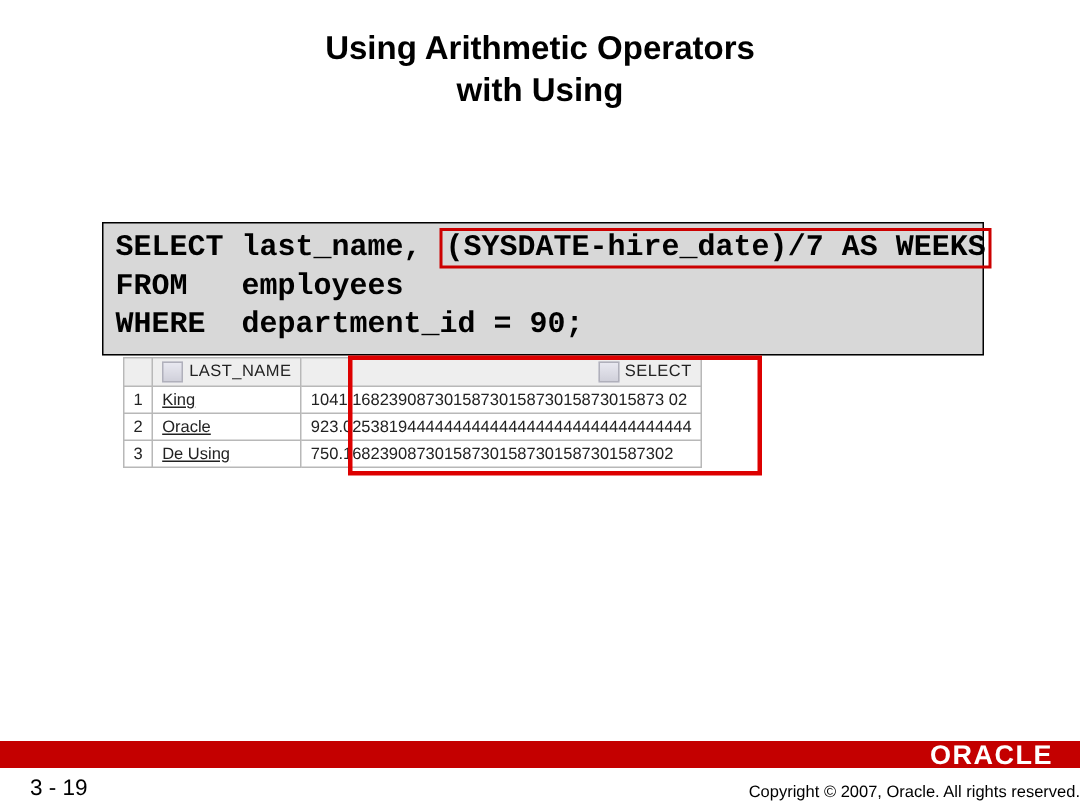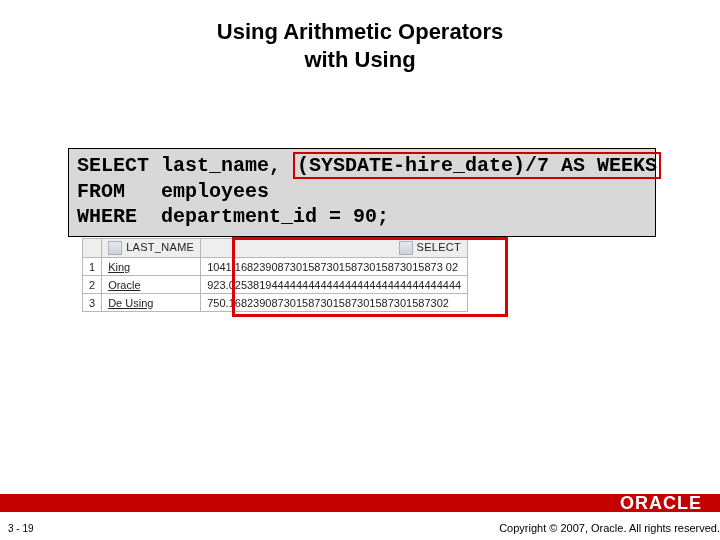--- a/index.html
+++ b/index.html
@@ -117,23 +117,23 @@
     height: 18px;
     color: #fff;
     font-weight: bold;
     letter-spacing: 1px;
     font-size: 18px;
     line-height: 18px;
     font-family: Arial, Helvetica, sans-serif;
   }
   .pgnum {
     position: absolute;
-    left: 8px;
+    left: 20px;
     bottom: 6px;
-    font-size: 10px;
+    font-size: 15px;
     color: #000;
   }
   .copyright {
     position: absolute;
     width: 720px;
     bottom: 6px;
     text-align: right;
     font-size: 11px;
     color: #000;
   }

